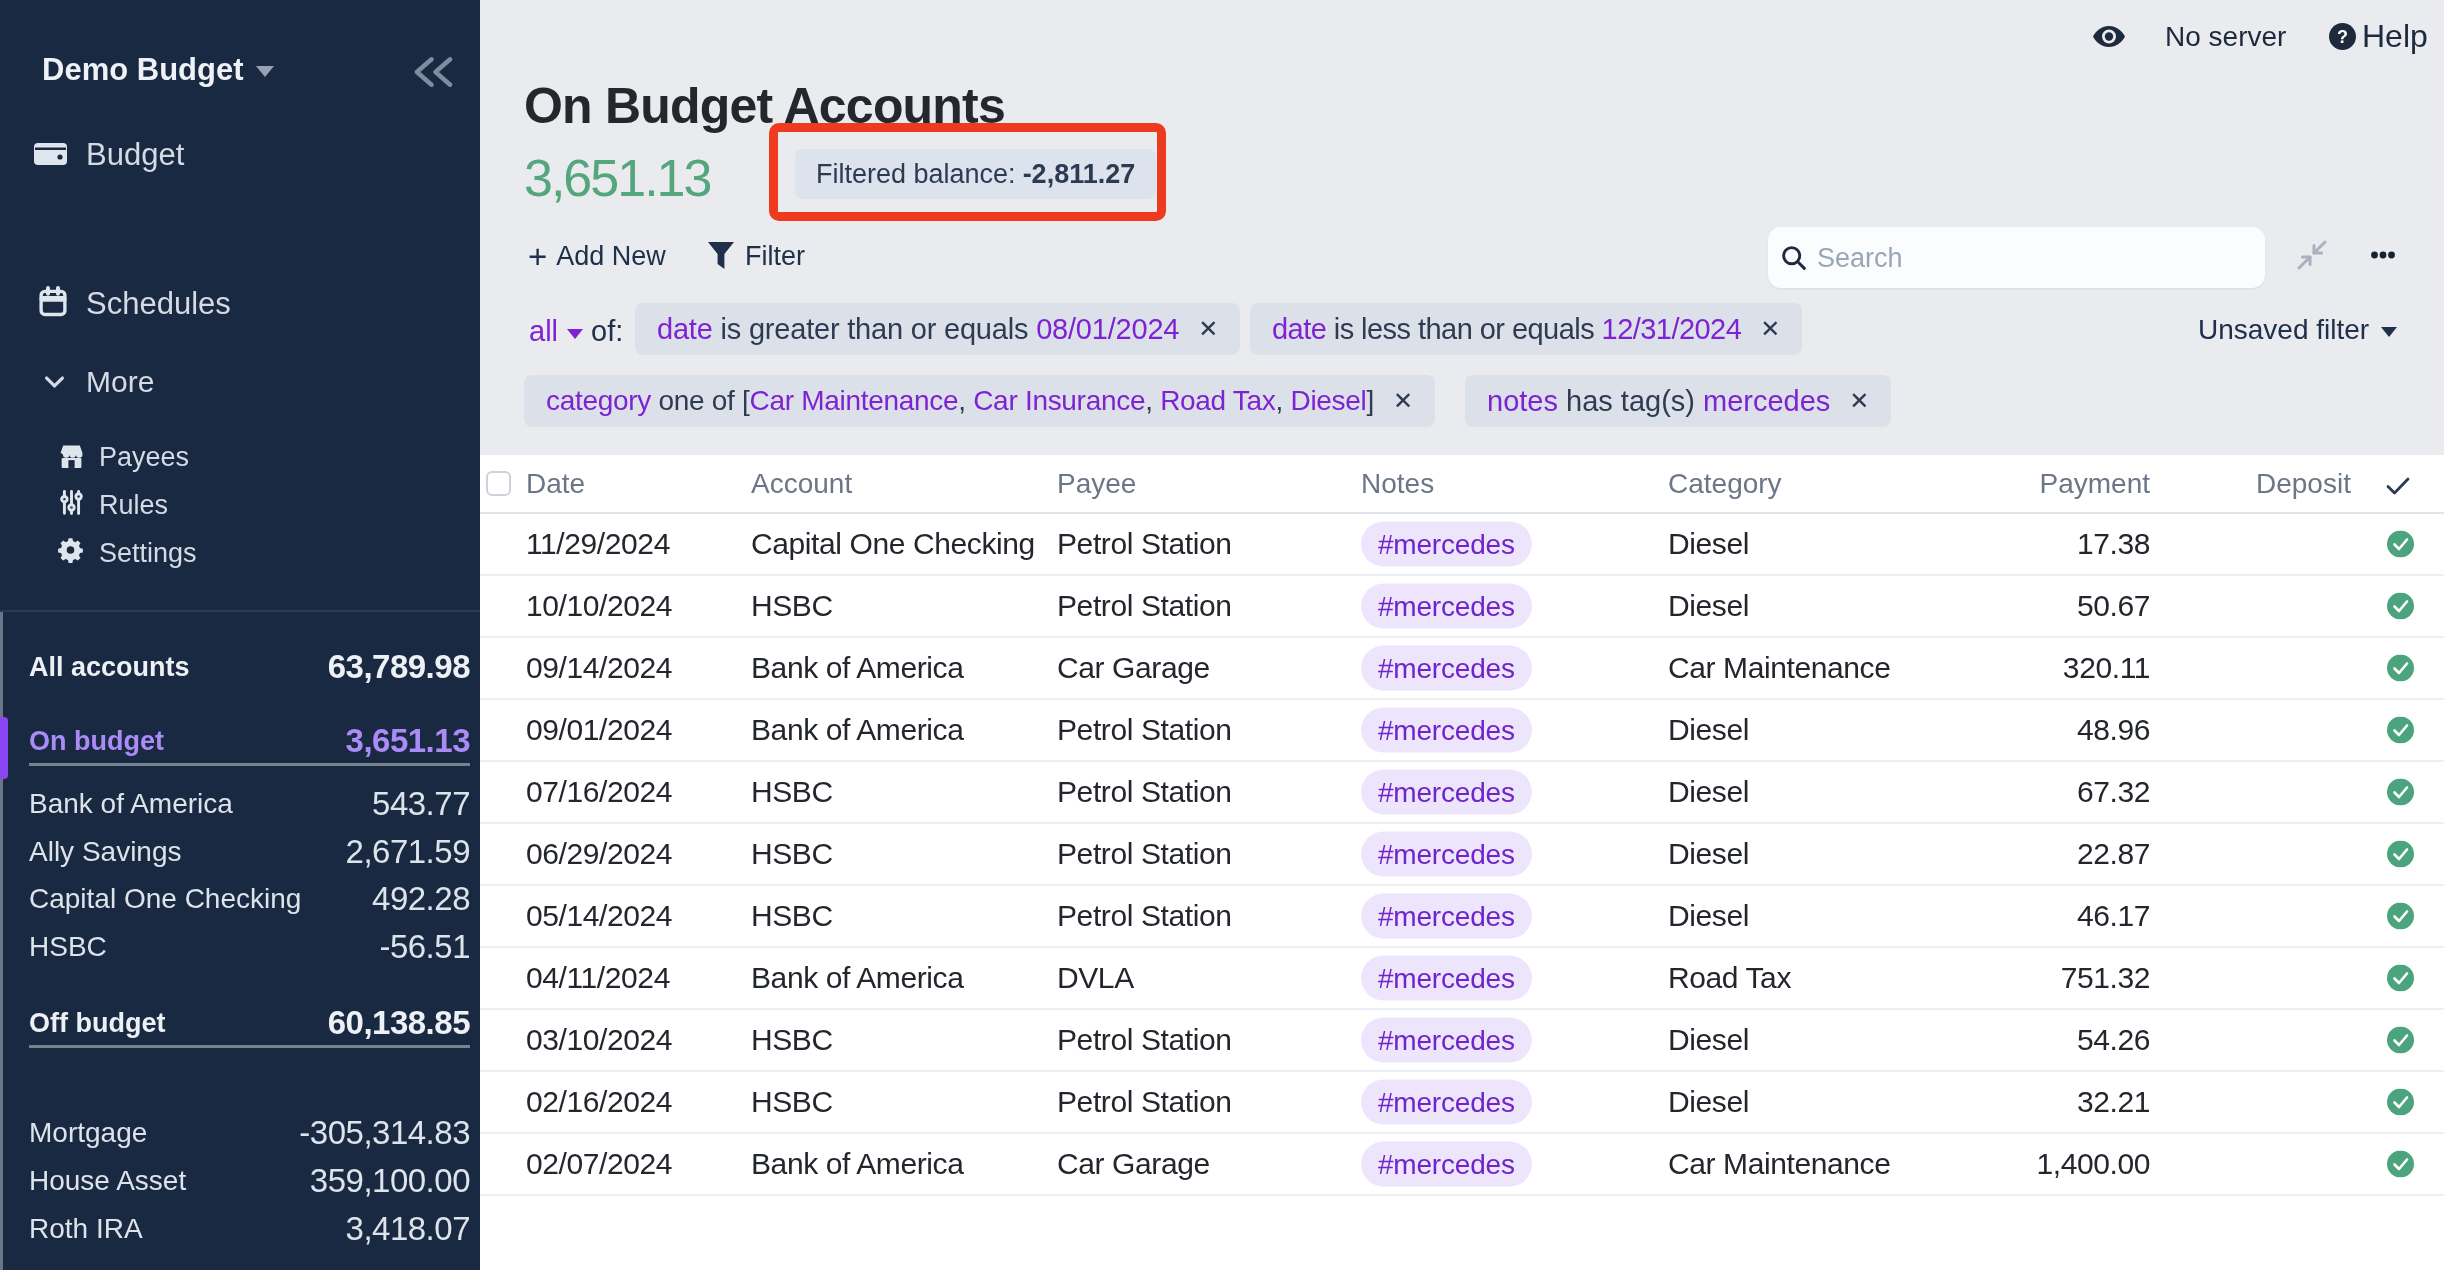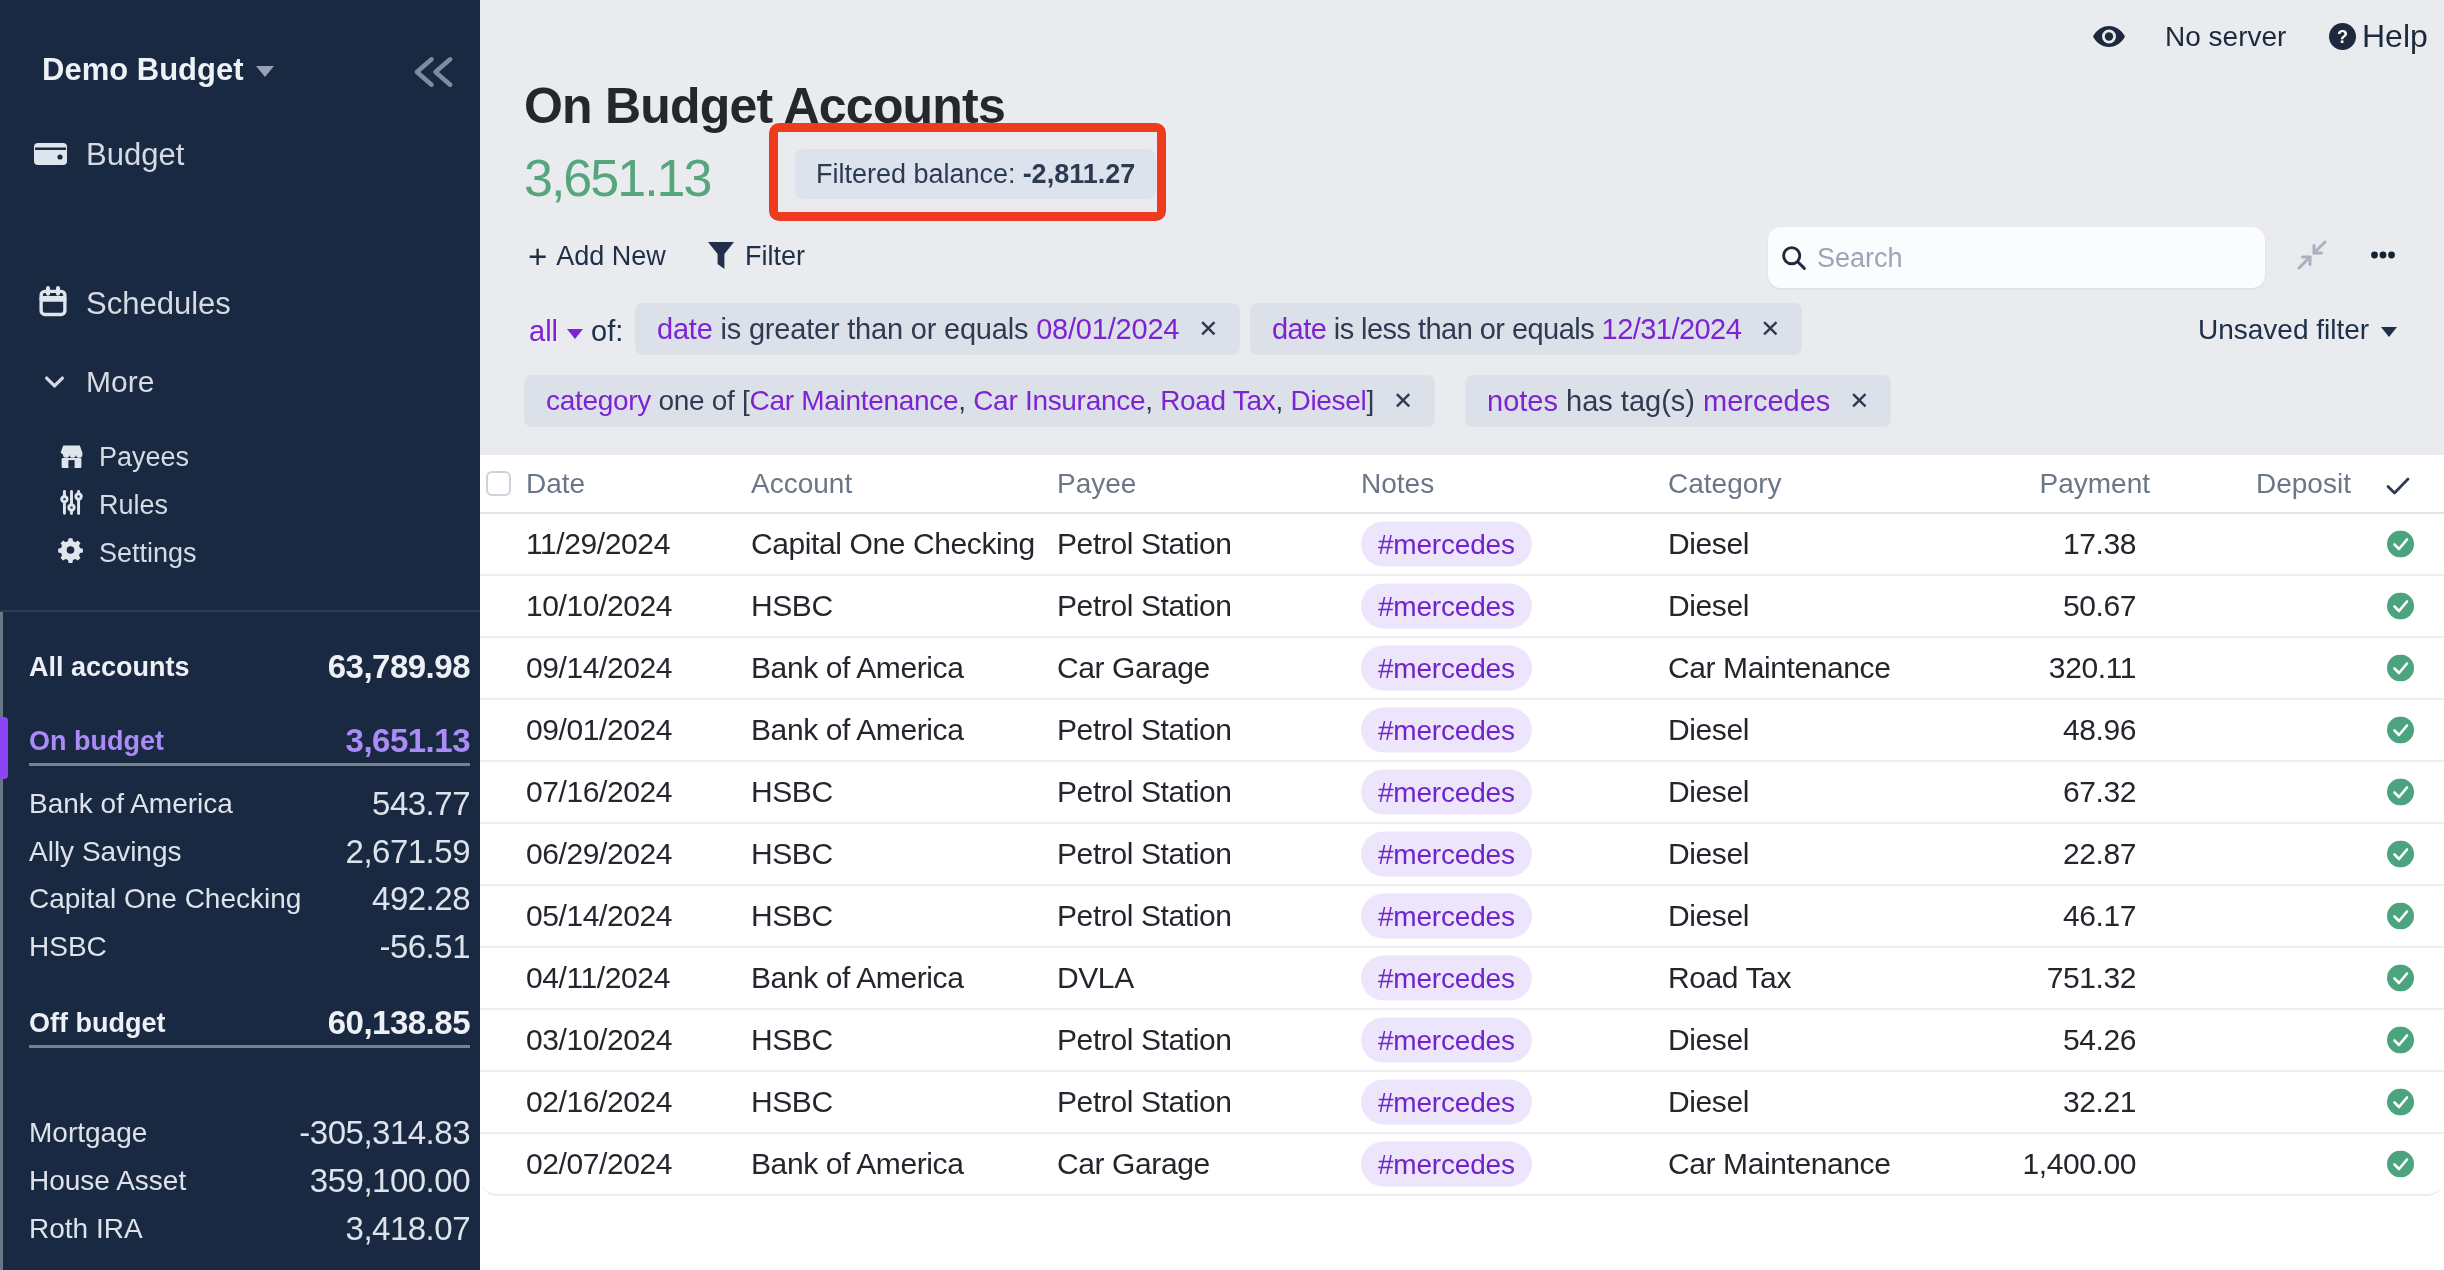--- a/index.html
+++ b/index.html
@@ -40,21 +40,21 @@
   .pu { color:#7e22d4; }
   .chip .x { color:#2c3a52; font-size:24px; margin-left:19px; }
   .unsaved { position:absolute; top:314px; left:2198px; font-size:28px; color:#20304a; }
   
   .table { position:absolute; left:480px; top:455px; right:0; bottom:0; background:#fff; }
   .thead { position:absolute; left:0; top:0; width:1964px; height:59px; border-bottom:2px solid #e2e4e8; color:#6b7687; font-size:28px; }
   .thead .c, .row .c { position:absolute; top:50%; transform:translateY(-50%); white-space:nowrap; }
   .row { position:absolute; left:0; width:1964px; height:62px; border-bottom:2px solid #eceef1; color:#23262c; font-size:30px; letter-spacing:-0.4px; }
   .cb { position:absolute; left:6px; top:16px; width:25px; height:25px; border:2px solid #ced3db; border-radius:6px; background:#fff; }
   .c1 { left:46px; } .c2 { left:271px; } .c3 { left:577px; } .c4 { left:881px; } .c5 { left:1188px; }
-  .c6 { right:308px; } .c7 { left:1776px; }
+  .c6 { right:294px; } .c7 { left:1776px; }
   .mtag { display:inline-block; background:#ece5fb; color:#6f24cc; border-radius:23px; height:45px; line-height:45px; padding:0 17px; font-size:28px; letter-spacing:-0.2px; }
   .gcheck { position:absolute; left:1907px; top:50%; transform:translateY(-50%); }
 </style>
 </head>
 <body>
 
   <div class="sidebar">
     <div class="sb-title" style="top:54px;">Demo Budget<span class="sb-caret"></span></div>
     <svg class="abs" style="left:411px; top:56px;" width="45" height="32" viewBox="0 0 46 32" fill="none" stroke="#7e8ca0" stroke-width="4.6" stroke-linecap="round" stroke-linejoin="round">
       <path d="M21 3 6 16l15 13"></path>
@@ -329,21 +329,21 @@
       <div class="c c2">HSBC</div>
       <div class="c c3">Petrol Station</div>
       <div class="c c4"><span class="mtag">#mercedes</span></div>
       <div class="c c5">Diesel</div>
       <div class="c c6">32.21</div>
       <svg class="gcheck" width="27" height="27" viewBox="0 0 27 27">
         <circle cx="13.5" cy="13.5" r="13.5" fill="#4ba47e"></circle>
         <path d="M7.5 14 12 18.5 20 9" fill="none" stroke="#fff" stroke-width="2.6" stroke-linecap="round" stroke-linejoin="round"></path>
       </svg>
     </div>
-    <div class="row" style="top:679px;border-radius:17px;">
+    <div class="row" style="top:679px;">
       <div class="c c1">02/07/2024</div>
       <div class="c c2">Bank of America</div>
       <div class="c c3">Car Garage</div>
       <div class="c c4"><span class="mtag">#mercedes</span></div>
       <div class="c c5">Car Maintenance</div>
       <div class="c c6">1,400.00</div>
       <svg class="gcheck" width="27" height="27" viewBox="0 0 27 27">
         <circle cx="13.5" cy="13.5" r="13.5" fill="#4ba47e"></circle>
         <path d="M7.5 14 12 18.5 20 9" fill="none" stroke="#fff" stroke-width="2.6" stroke-linecap="round" stroke-linejoin="round"></path>
       </svg>

